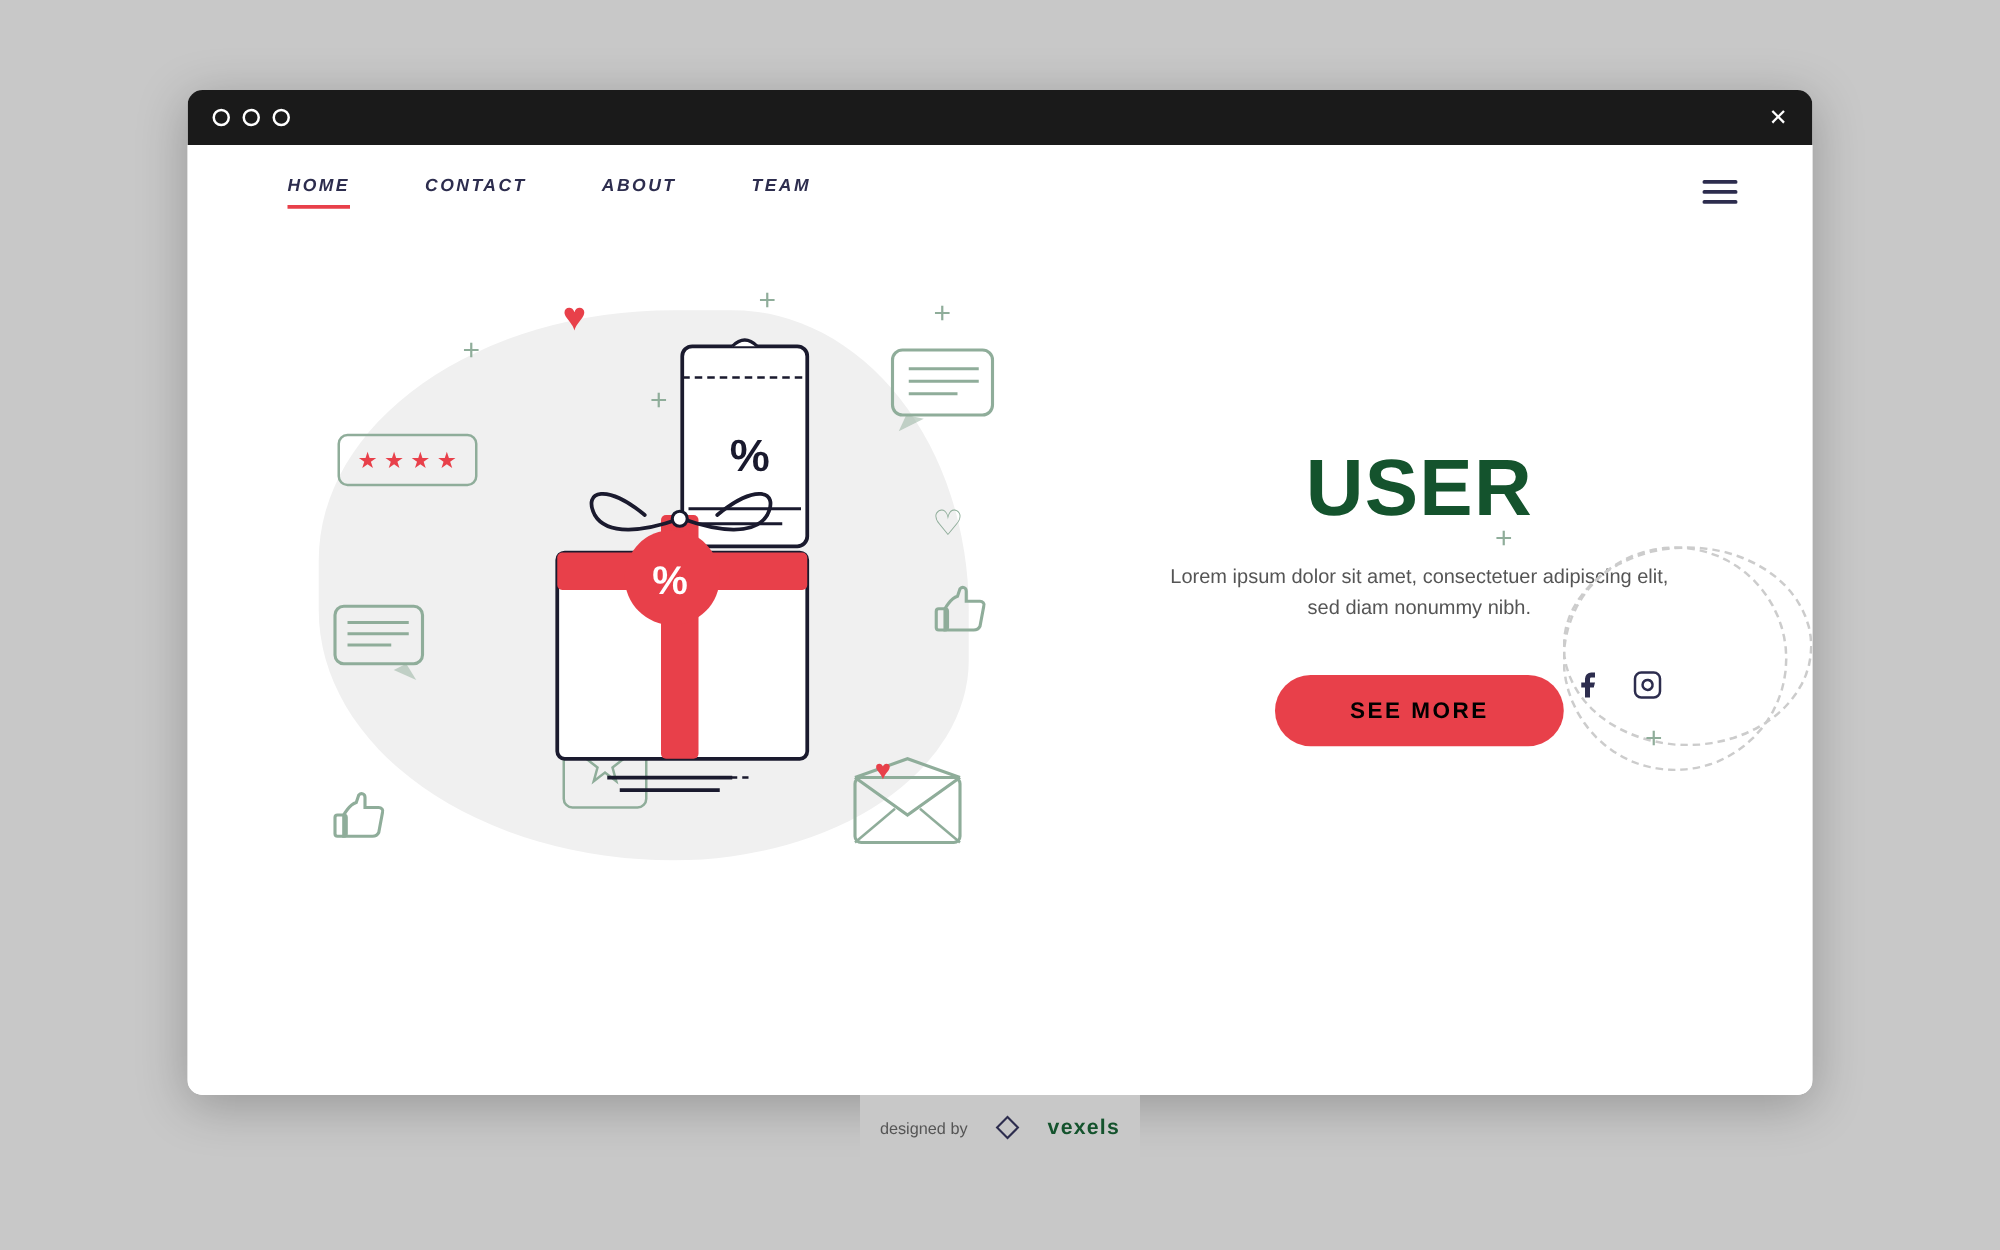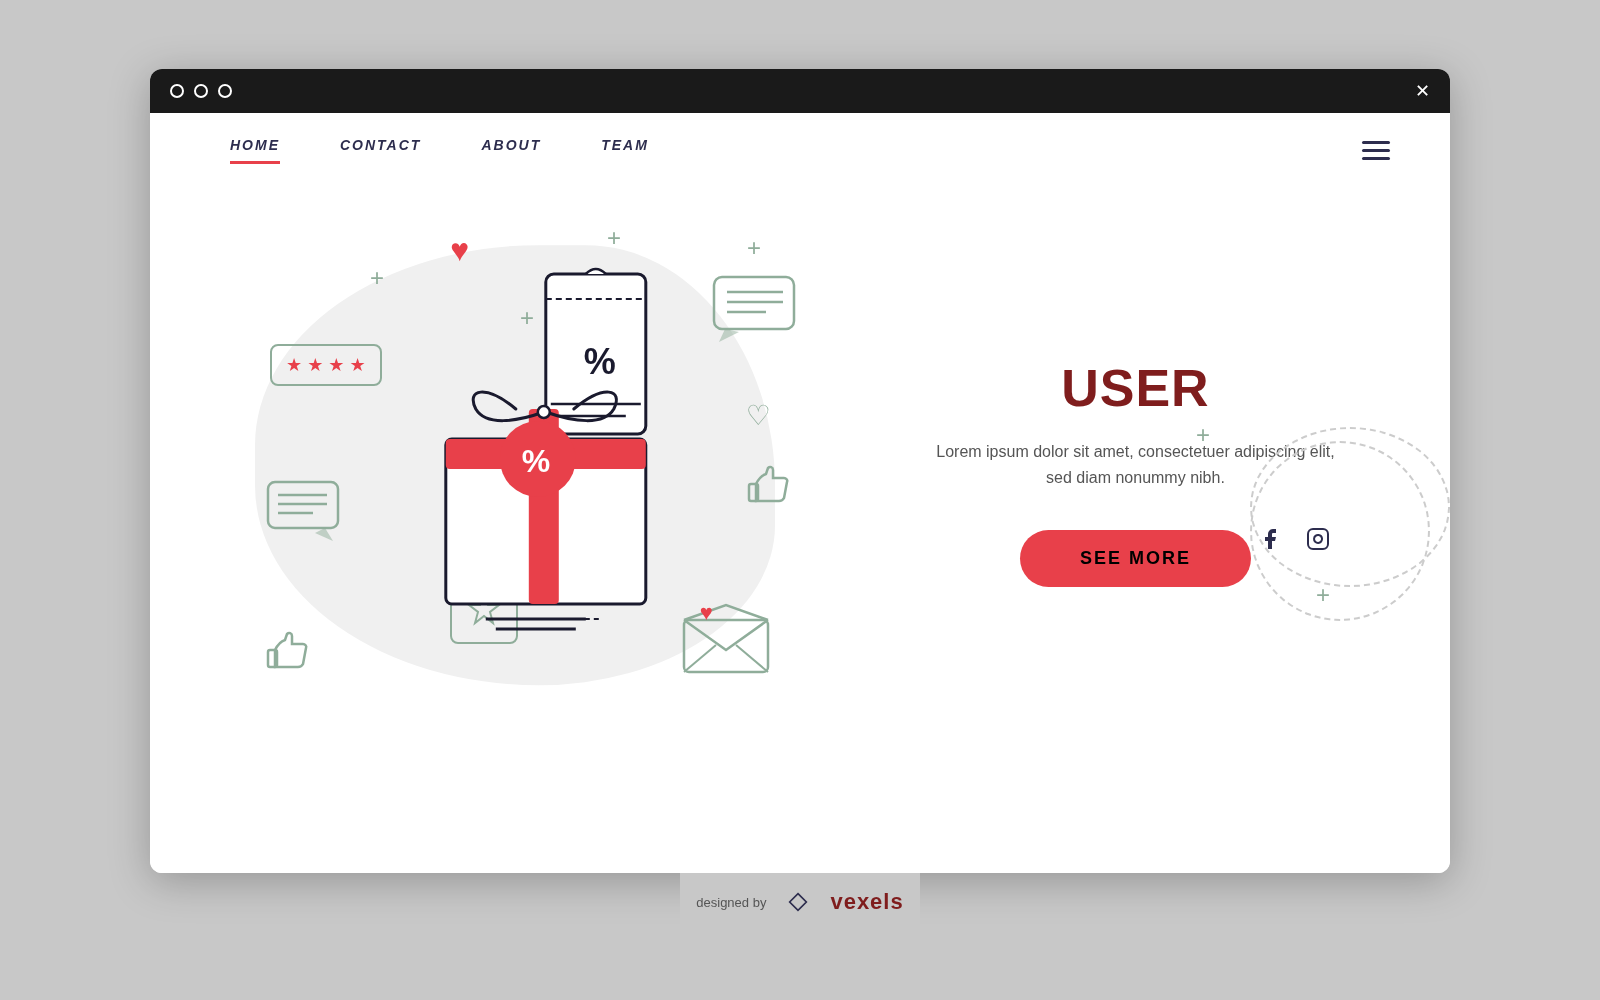--- a/index.html
+++ b/index.html
@@ -274,23 +274,23 @@
       right: -60px;
       bottom: 0px;
       width: 200px;
       height: 160px;
       border: 2px dashed #ccc;
       border-radius: 50%;
     }
 
     
     .heading {
-      font-size: 52px;
+      font-size: 64px;
       font-weight: 900;
-      color: #7f1d1d;
+      color: #14532d;
       line-height: 1.05;
       letter-spacing: 1px;
       text-transform: uppercase;
       margin-bottom: 24px;
     }
 
     .description {
       font-size: 16px;
       color: #555;
       line-height: 1.6;
@@ -336,22 +336,22 @@
       font-size: 13px;
       color: #555;
       display: flex;
       align-items: center;
       justify-content: center;
       gap: 22px;
     }
 
     .vexels-logo {
       font-weight: 700;
-      color: #7f1d1d;
-      font-size: 22px;
+      color: #14532d;
+      font-size: 17px;
       letter-spacing: 1px;
     }
 
     .vexels-diamond {
       width: 20px;
       height: 20px;
     }
 
     
     .heart-like {

